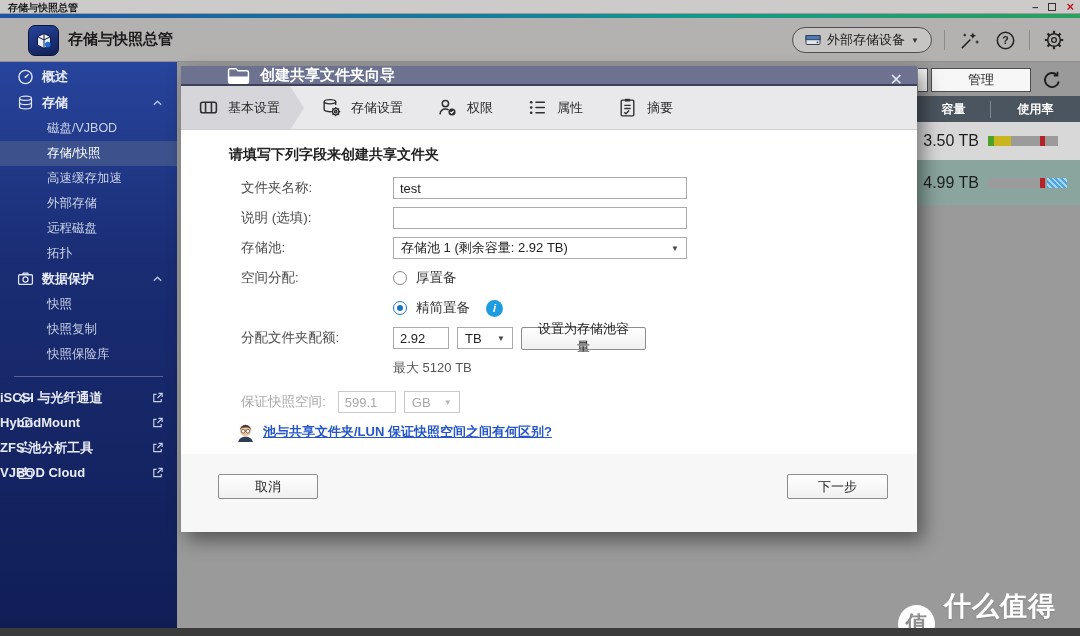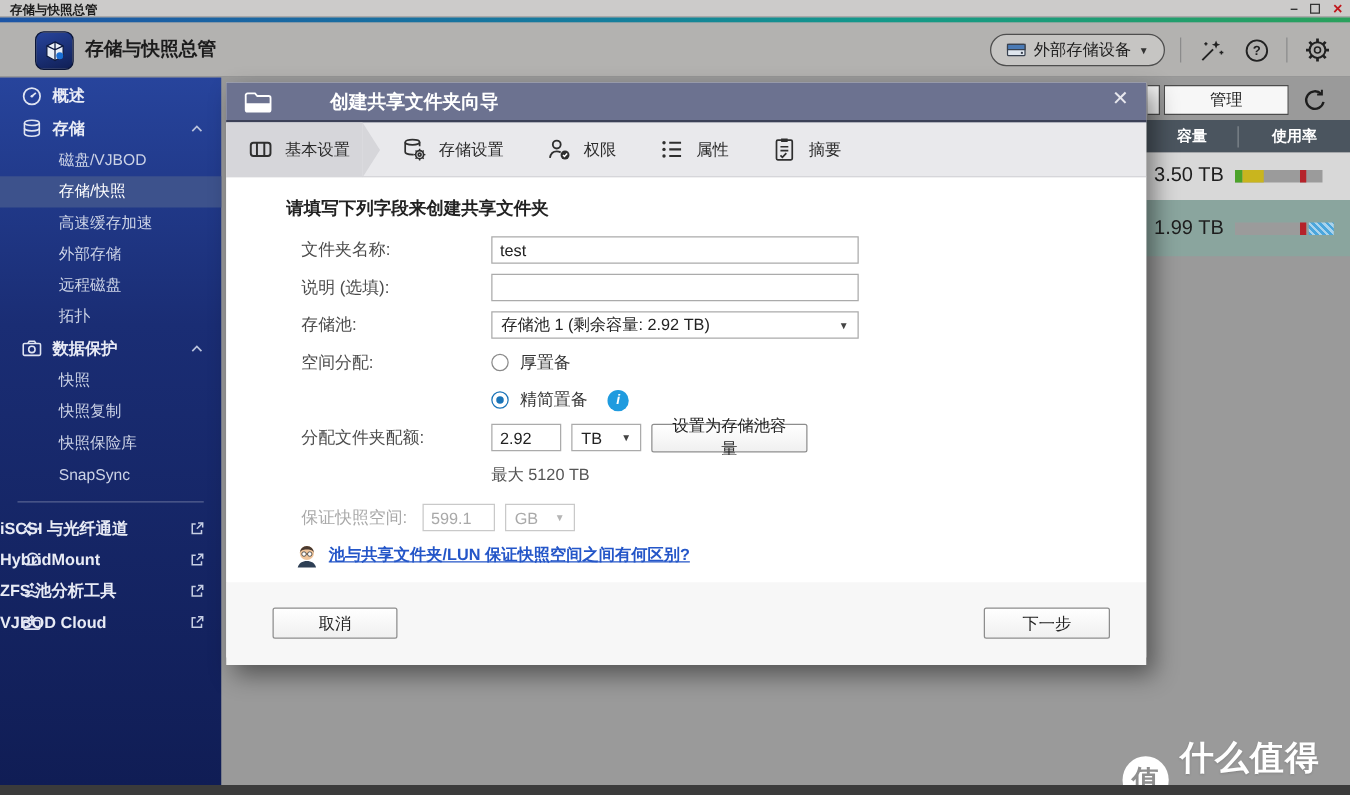--- a/index.html
+++ b/index.html
@@ -59,21 +59,21 @@
   .row-1 { top:122px; height:38px; background:#d8d8d8; }
   .row-2 { top:160px; height:45px; background:#8aa59e; }
   .cap-cell { width:66px; text-align:right; padding-right:4px; }
   .bar { position:relative; height:10px; width:70px; background:#9b9b9b; margin-left:5px; }
   .bar-seg { position:absolute; top:0; height:10px; }
   .hatch { background:repeating-linear-gradient(45deg,#4ba6dc 0 2px,#a9d3ec 2px 4px); }
 
   
   .dialog { position:absolute; left:181px; top:66px; width:736px; height:466px; background:#f7f7f7;
     box-shadow:6px 8px 18px rgba(0,0,0,.45); }
-  .dlg-titlebar { height:32px; background:#6c7290; display:flex; align-items:center; padding-left:14px; border-bottom:2px solid #3c4157;gap:36px; }
+  .dlg-titlebar { height:20px; background:#6c7290; display:flex; align-items:center; padding-left:46px; border-bottom:2px solid #3c4157; }
   .dlg-title { color:#ffffff; font-size:15px; font-weight:bold; margin-left:10px; }
   .dlg-close { position:absolute; right:14px; top:6px; color:#e8e8ee; font-size:16px; line-height:16px; }
   .dlg-tabs { height:44px; background:#e9e9ec; display:flex; align-items:stretch; border-bottom:1px solid #d0d0d4; }
   .tab { display:flex; align-items:center; gap:9px; padding:0 17px; font-size:13px; color:#2b2b2b; position:relative; }
   .tab.active { background:#d6d6da; padding-right:10px; margin-right:14px; }
   .tab.active::after { content:""; position:absolute; right:-14px; top:0; border-top:22px solid transparent;
     border-bottom:22px solid transparent; border-left:14px solid #d6d6da; z-index:2; }
   .tab-ic { width:21px; height:21px; color:#2f2f2f; }
 
   .dlg-content { height:324px; background:#ffffff; overflow:hidden; padding:16px 0 0 48px; position:relative; }
@@ -235,23 +235,20 @@
   </div>
   <div class="sb-item sub">
       <span class="sb-label">快照</span>
     </div>
   <div class="sb-item sub">
       <span class="sb-label">快照复制</span>
     </div>
   <div class="sb-item sub">
       <span class="sb-label">快照保险库</span>
     </div>
-  <div class="sb-item sub">
-      <span class="sb-label">SnapSync</span>
-    </div>
   <div class="sb-divider"></div>
   <div class="sb-item link">
     <span class="sb-ic">
         <svg viewBox="0 0 16 16" fill="none" stroke="currentColor" stroke-width="1.4">
           <path d="M7 3L3 8l4 5"></path>
           <path d="M6.5 8h5.5"></path>
           <circle cx="13" cy="8" r="1" fill="currentColor" stroke="none"></circle>
         </svg>
       </span>
     <span class="sb-label">iSCSI 与光纤通道</span>
@@ -331,21 +328,21 @@
 </div>
 <div class="tbl-row row-1">
   <span class="cap-cell">3.50 TB</span>
   <span class="bar">
     <span class="bar-seg" style="left:0;width:6px;background:#4ca32a;"></span>
     <span class="bar-seg" style="left:6px;width:17px;background:#c9b51e;"></span>
     <span class="bar-seg" style="left:52px;width:5px;background:#b5232a;"></span>
   </span>
 </div>
 <div class="tbl-row row-2">
-  <span class="cap-cell">1.99 TB</span>
+  <span class="cap-cell">4.99 TB</span>
   <span class="bar" style="width:58px;">
     <span class="bar-seg" style="left:52px;width:5px;background:#b5232a;"></span>
     <span class="bar-seg hatch" style="left:59px;width:20px;"></span>
   </span>
 </div>
 
 <div class="dialog">
   <div class="dlg-titlebar">
     <span>
       <svg width="23" height="19" viewBox="0 0 22 18">

